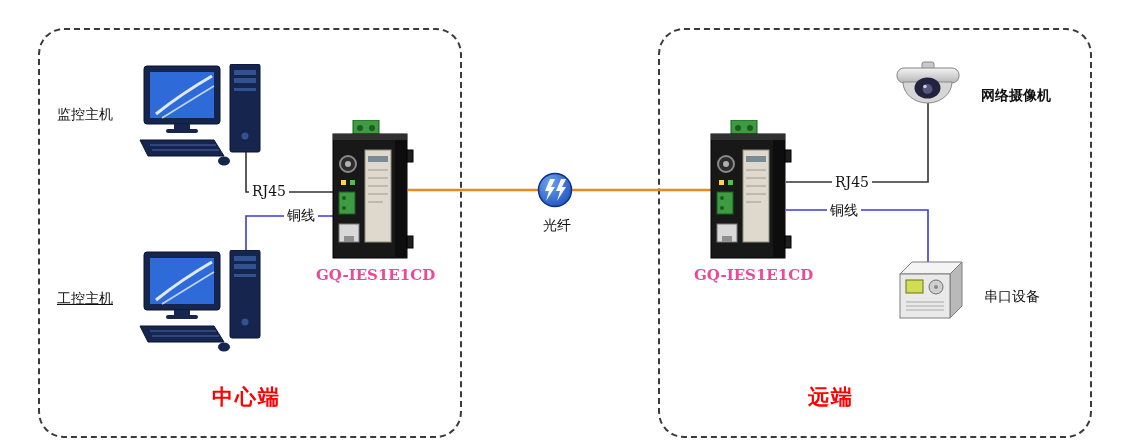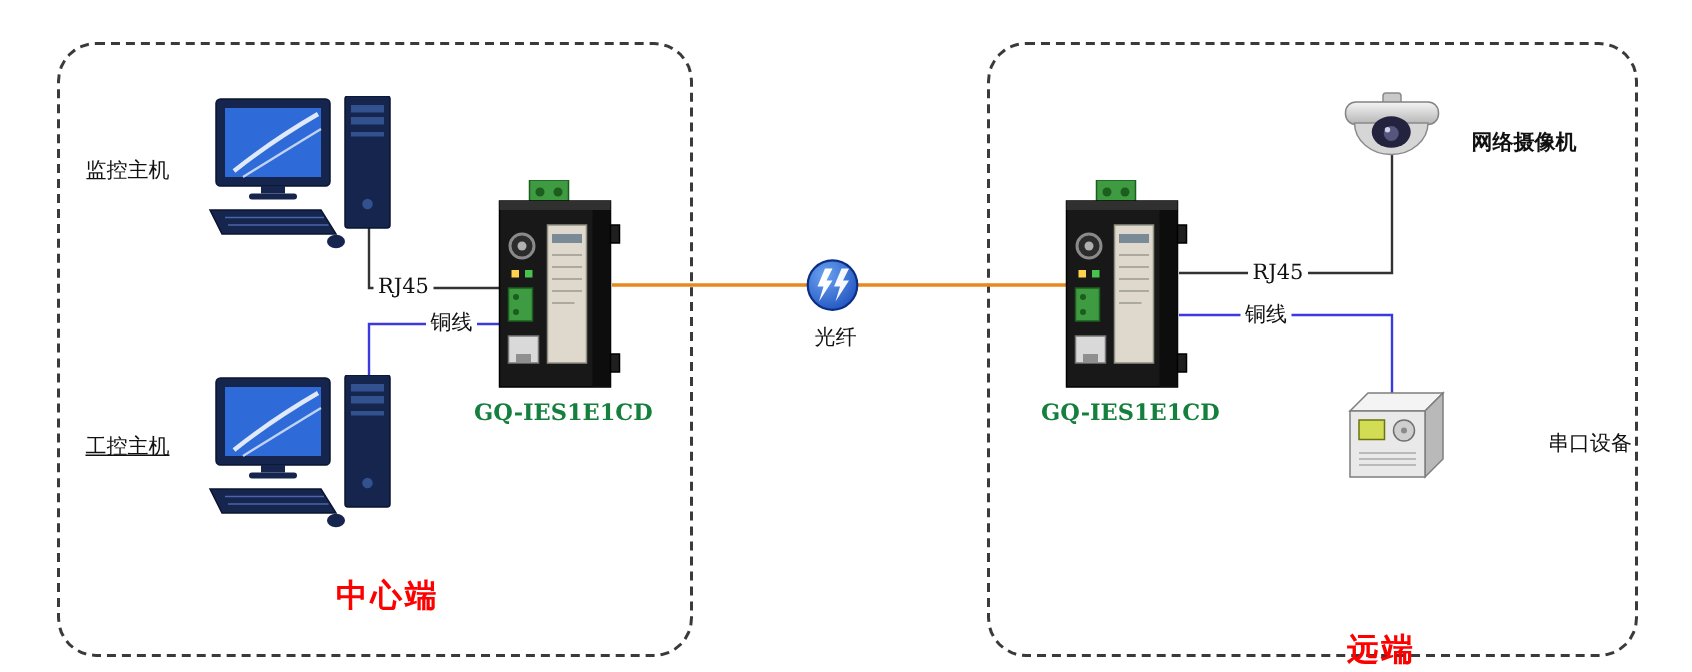--- a/index.html
+++ b/index.html
@@ -15,21 +15,21 @@
   .zone-right { left:658px; top:28px; width:430px; height:406px; }
   .lines-layer { position:absolute; left:0; top:0; z-index:1; }
   .icon { position:absolute; z-index:2; line-height:0; }
   .lbl {
     position:absolute; z-index:3; font-size:14px; color:#111;
     white-space:nowrap; line-height:1.1;
   }
   .on-line { background:#ffffff; padding:0 3px; }
   .device-name {
     position:absolute; z-index:3; font-size:15px; font-weight:bold;
-    color:#15803d; text-align:center; width:116px; white-space:nowrap;
+    color:#ec4899; text-align:center; width:116px; white-space:nowrap;
   }
   .zone-label {
     position:absolute; z-index:3; font-size:21px; font-weight:bold;
     color:#ff0000; letter-spacing:2px; white-space:nowrap;
   }
 </style>
 </head>
 <body>
 
 <div class="canvas">
@@ -193,18 +193,18 @@
   <div class="lbl on-line" style="left:249px; top:184px;">RJ45</div>
   <div class="lbl on-line" style="left:284px; top:208px;">铜线</div>
   <div class="device-name" style="left:316px; top:266px;">GQ-IES1E1CD</div>
 
   <div class="lbl" style="left:543px; top:218px;">光纤</div>
 
   <div class="device-name" style="left:694px; top:266px;">GQ-IES1E1CD</div>
   <div class="lbl on-line" style="left:832px; top:175px;">RJ45</div>
   <div class="lbl on-line" style="left:827px; top:203px;">铜线</div>
   <div class="lbl" style="left:981px; top:88px;font-weight:bold;">网络摄像机</div>
-  <div class="lbl" style="left:984px; top:289px;margin-left:48px;">串口设备</div>
-
-  <div class="zone-label" style="left:224px; top:383px;">中心端</div>
-  <div class="zone-label" style="left:898px; top:383px;margin-top:36px;">远端</div>
+  <div class="lbl" style="left:984px; top:289px;">串口设备</div>
+
+  <div class="zone-label" style="left:212px; top:383px;">中心端</div>
+  <div class="zone-label" style="left:808px; top:383px;">远端</div>
 
 </div>
 
 </body></html>

